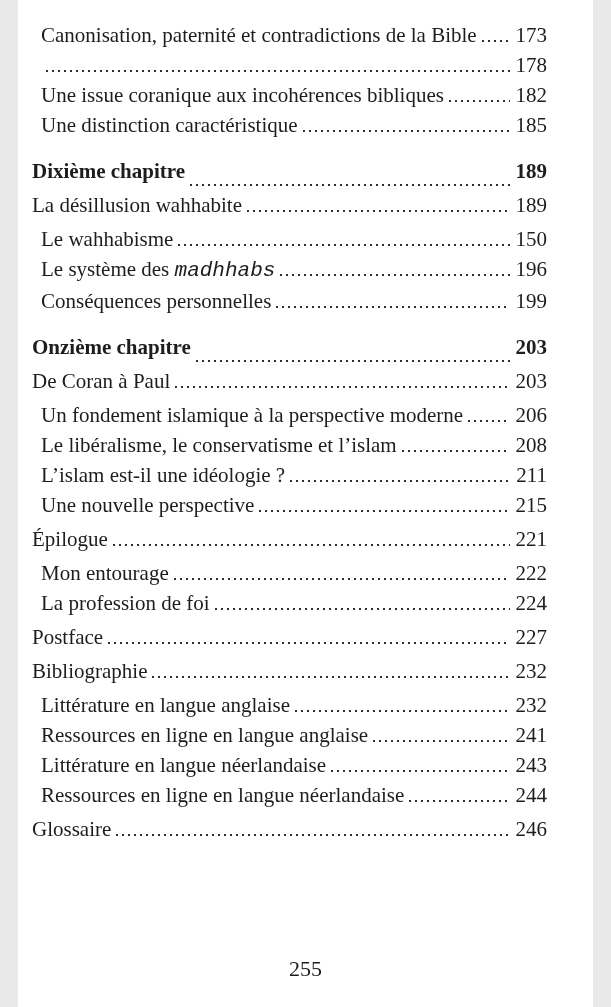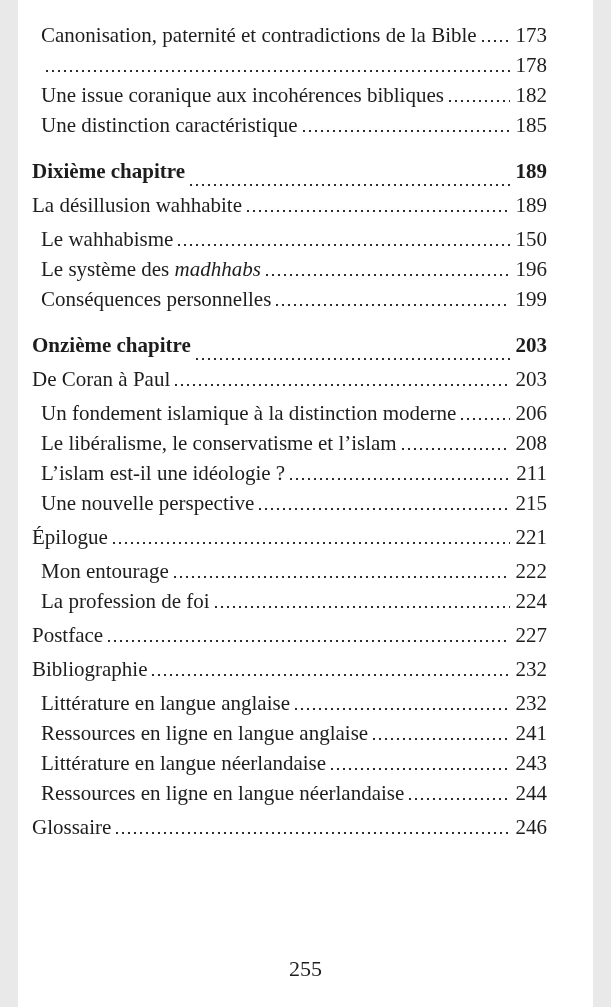--- a/index.html
+++ b/index.html
@@ -20,21 +20,21 @@
     display: flex;
     align-items: baseline;
     font-size: 21px;
     line-height: 30px;
     white-space: nowrap;
   }
   .row.sub { padding-left: 9px; }
   .row.chapter { font-weight: bold; margin-top: 16px; margin-bottom: 4px; align-items: flex-end; }
   .row.section { margin-top: 4px; margin-bottom: 4px; }
   .label { flex: 0 1 auto; overflow: hidden; }
-  .label-italic { font-style: italic; font-weight: inherit; }
+  .label-italic { font-style: italic; font-weight: inherit; font-family: Liberation Mono, monospace; }
   .leader {
     flex: 1 1 8px;
     min-width: 8px;
     height: 2px;
     margin: 0 6px 0 5px;
     background-image: radial-gradient(circle at 1.1px 1px, #2e2e2e 1.1px, transparent 1.45px);
     background-size: 6px 2px;
     background-repeat: repeat-x;
     background-position: left bottom;
   }
@@ -113,21 +113,21 @@
     <span class="pagenum">203</span>
   </div>
 
   <div class="row section">
     <span class="label"><span class="label-text">De Coran à Paul</span></span>
     <span class="leader"></span>
     <span class="pagenum">203</span>
   </div>
 
   <div class="row sub">
-    <span class="label"><span class="label-text">Un fondement islamique à la distinction moderne</span></span>
+    <span class="label"><span class="label-text">Un fondement islamique à la perspective moderne</span></span>
     <span class="leader"></span>
     <span class="pagenum">206</span>
   </div>
 
   <div class="row sub">
     <span class="label"><span class="label-text">Le libéralisme, le conservatisme et l’islam</span></span>
     <span class="leader"></span>
     <span class="pagenum">208</span>
   </div>
 

